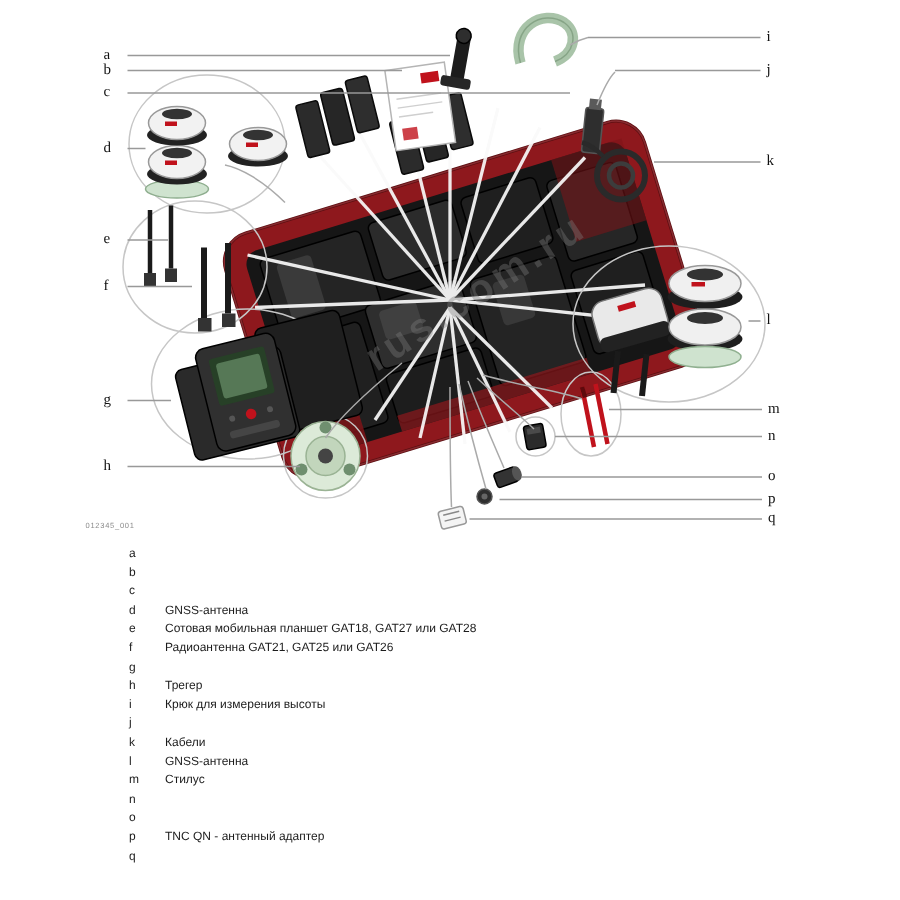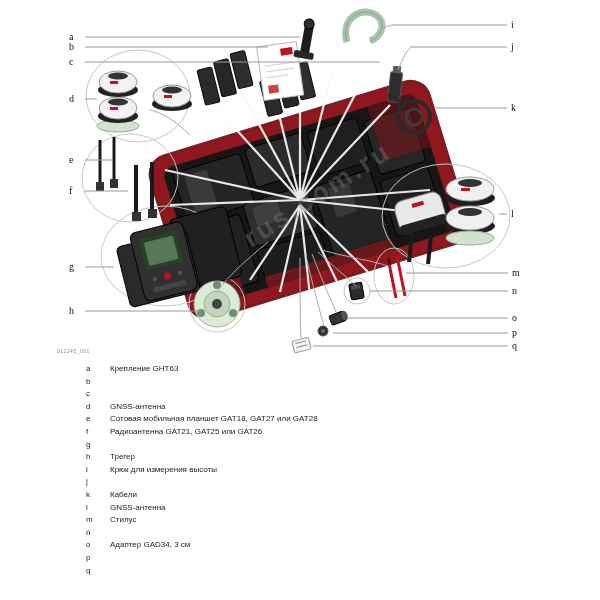--- a/index.html
+++ b/index.html
@@ -274,21 +274,20 @@
     <span class="callout" style="left:512px;top:327px">p</span>
     <span class="callout" style="left:512px;top:340px">q</span>
 
     <div class="watermark">rus.com.ru</div>
     <div class="figure-code">012345_001</div>
   </div>
 
   <div class="legend">
     <div class="legend-row">
       <span class="legend-letter">a</span>
-      <span class="legend-text">Крепление GHT63</span>
     </div>
     <div class="legend-row">
       <span class="legend-letter">b</span>
     </div>
     <div class="legend-row">
       <span class="legend-letter">c</span>
     </div>
     <div class="legend-row">
       <span class="legend-letter">d</span>
       <span class="legend-text">GNSS-антенна</span>
@@ -325,23 +324,23 @@
     </div>
     <div class="legend-row">
       <span class="legend-letter">m</span>
       <span class="legend-text">Стилус</span>
     </div>
     <div class="legend-row">
       <span class="legend-letter">n</span>
     </div>
     <div class="legend-row">
       <span class="legend-letter">o</span>
-      <span class="legend-text">Адаптер GAD34, 3 см</span>
     </div>
     <div class="legend-row">
       <span class="legend-letter">p</span>
+      <span class="legend-text">TNC QN - антенный адаптер</span>
     </div>
     <div class="legend-row">
       <span class="legend-letter">q</span>
     </div>
   </div>
 
 </div>
 
 </body></html>

